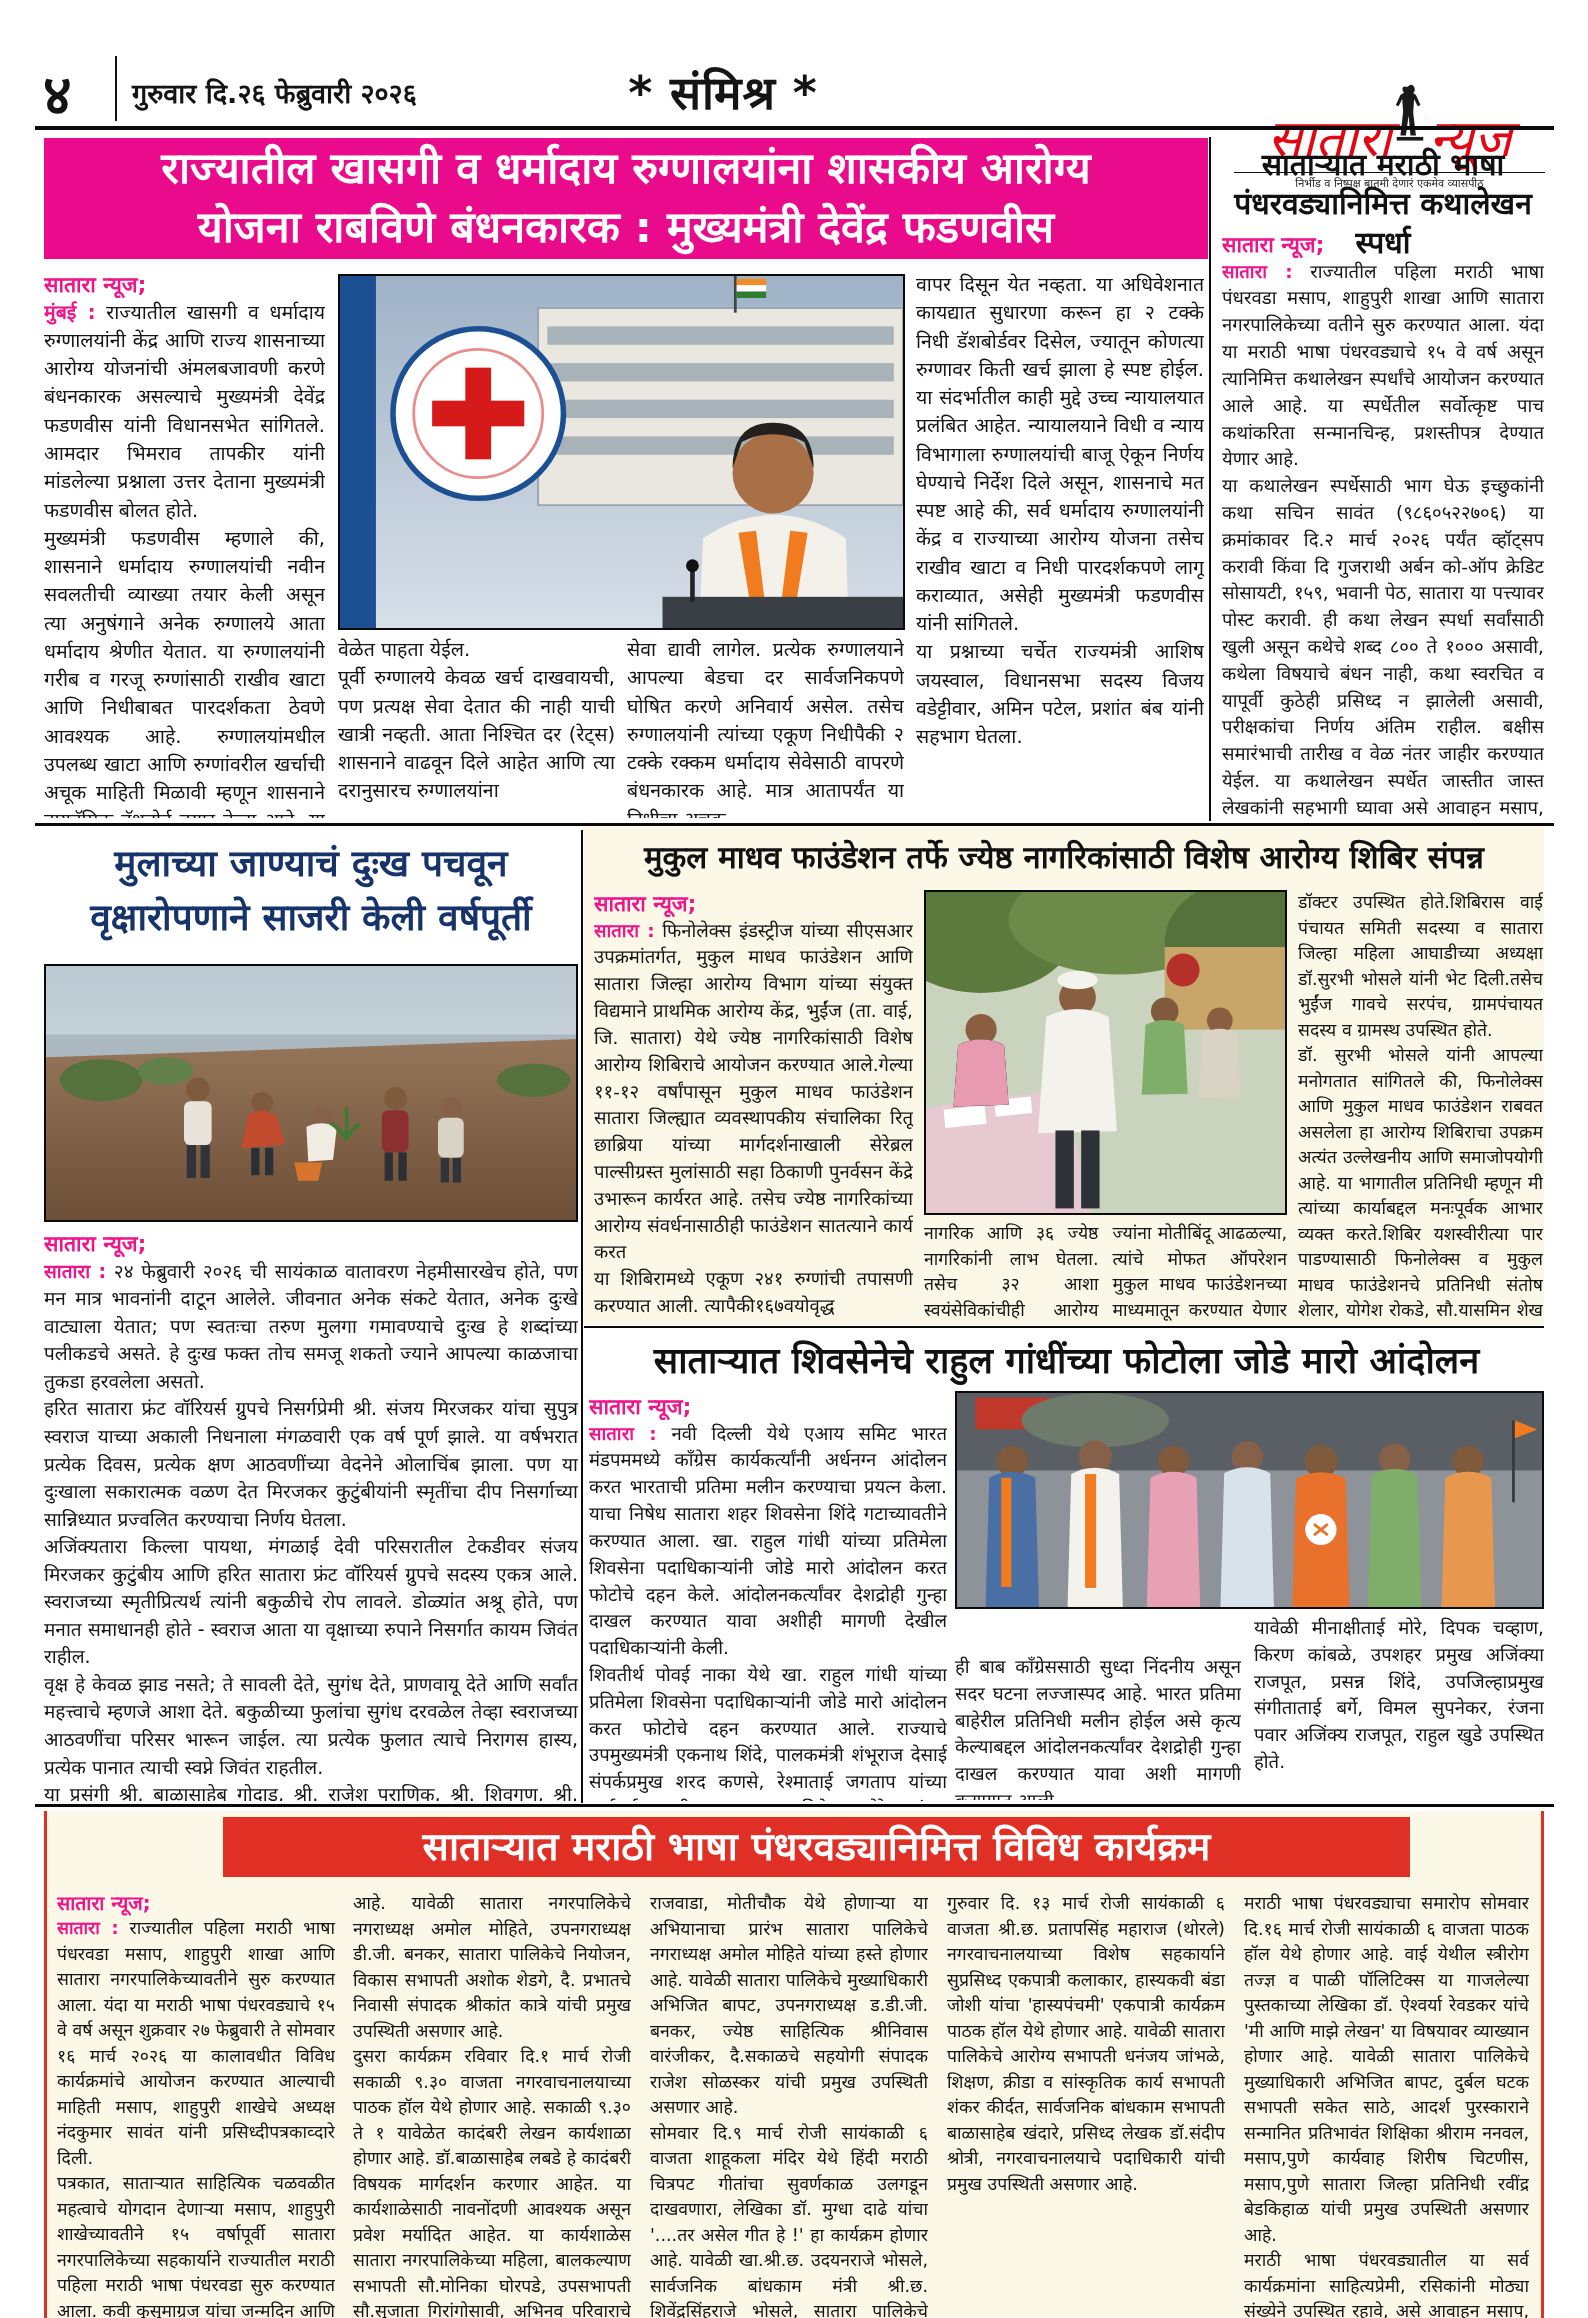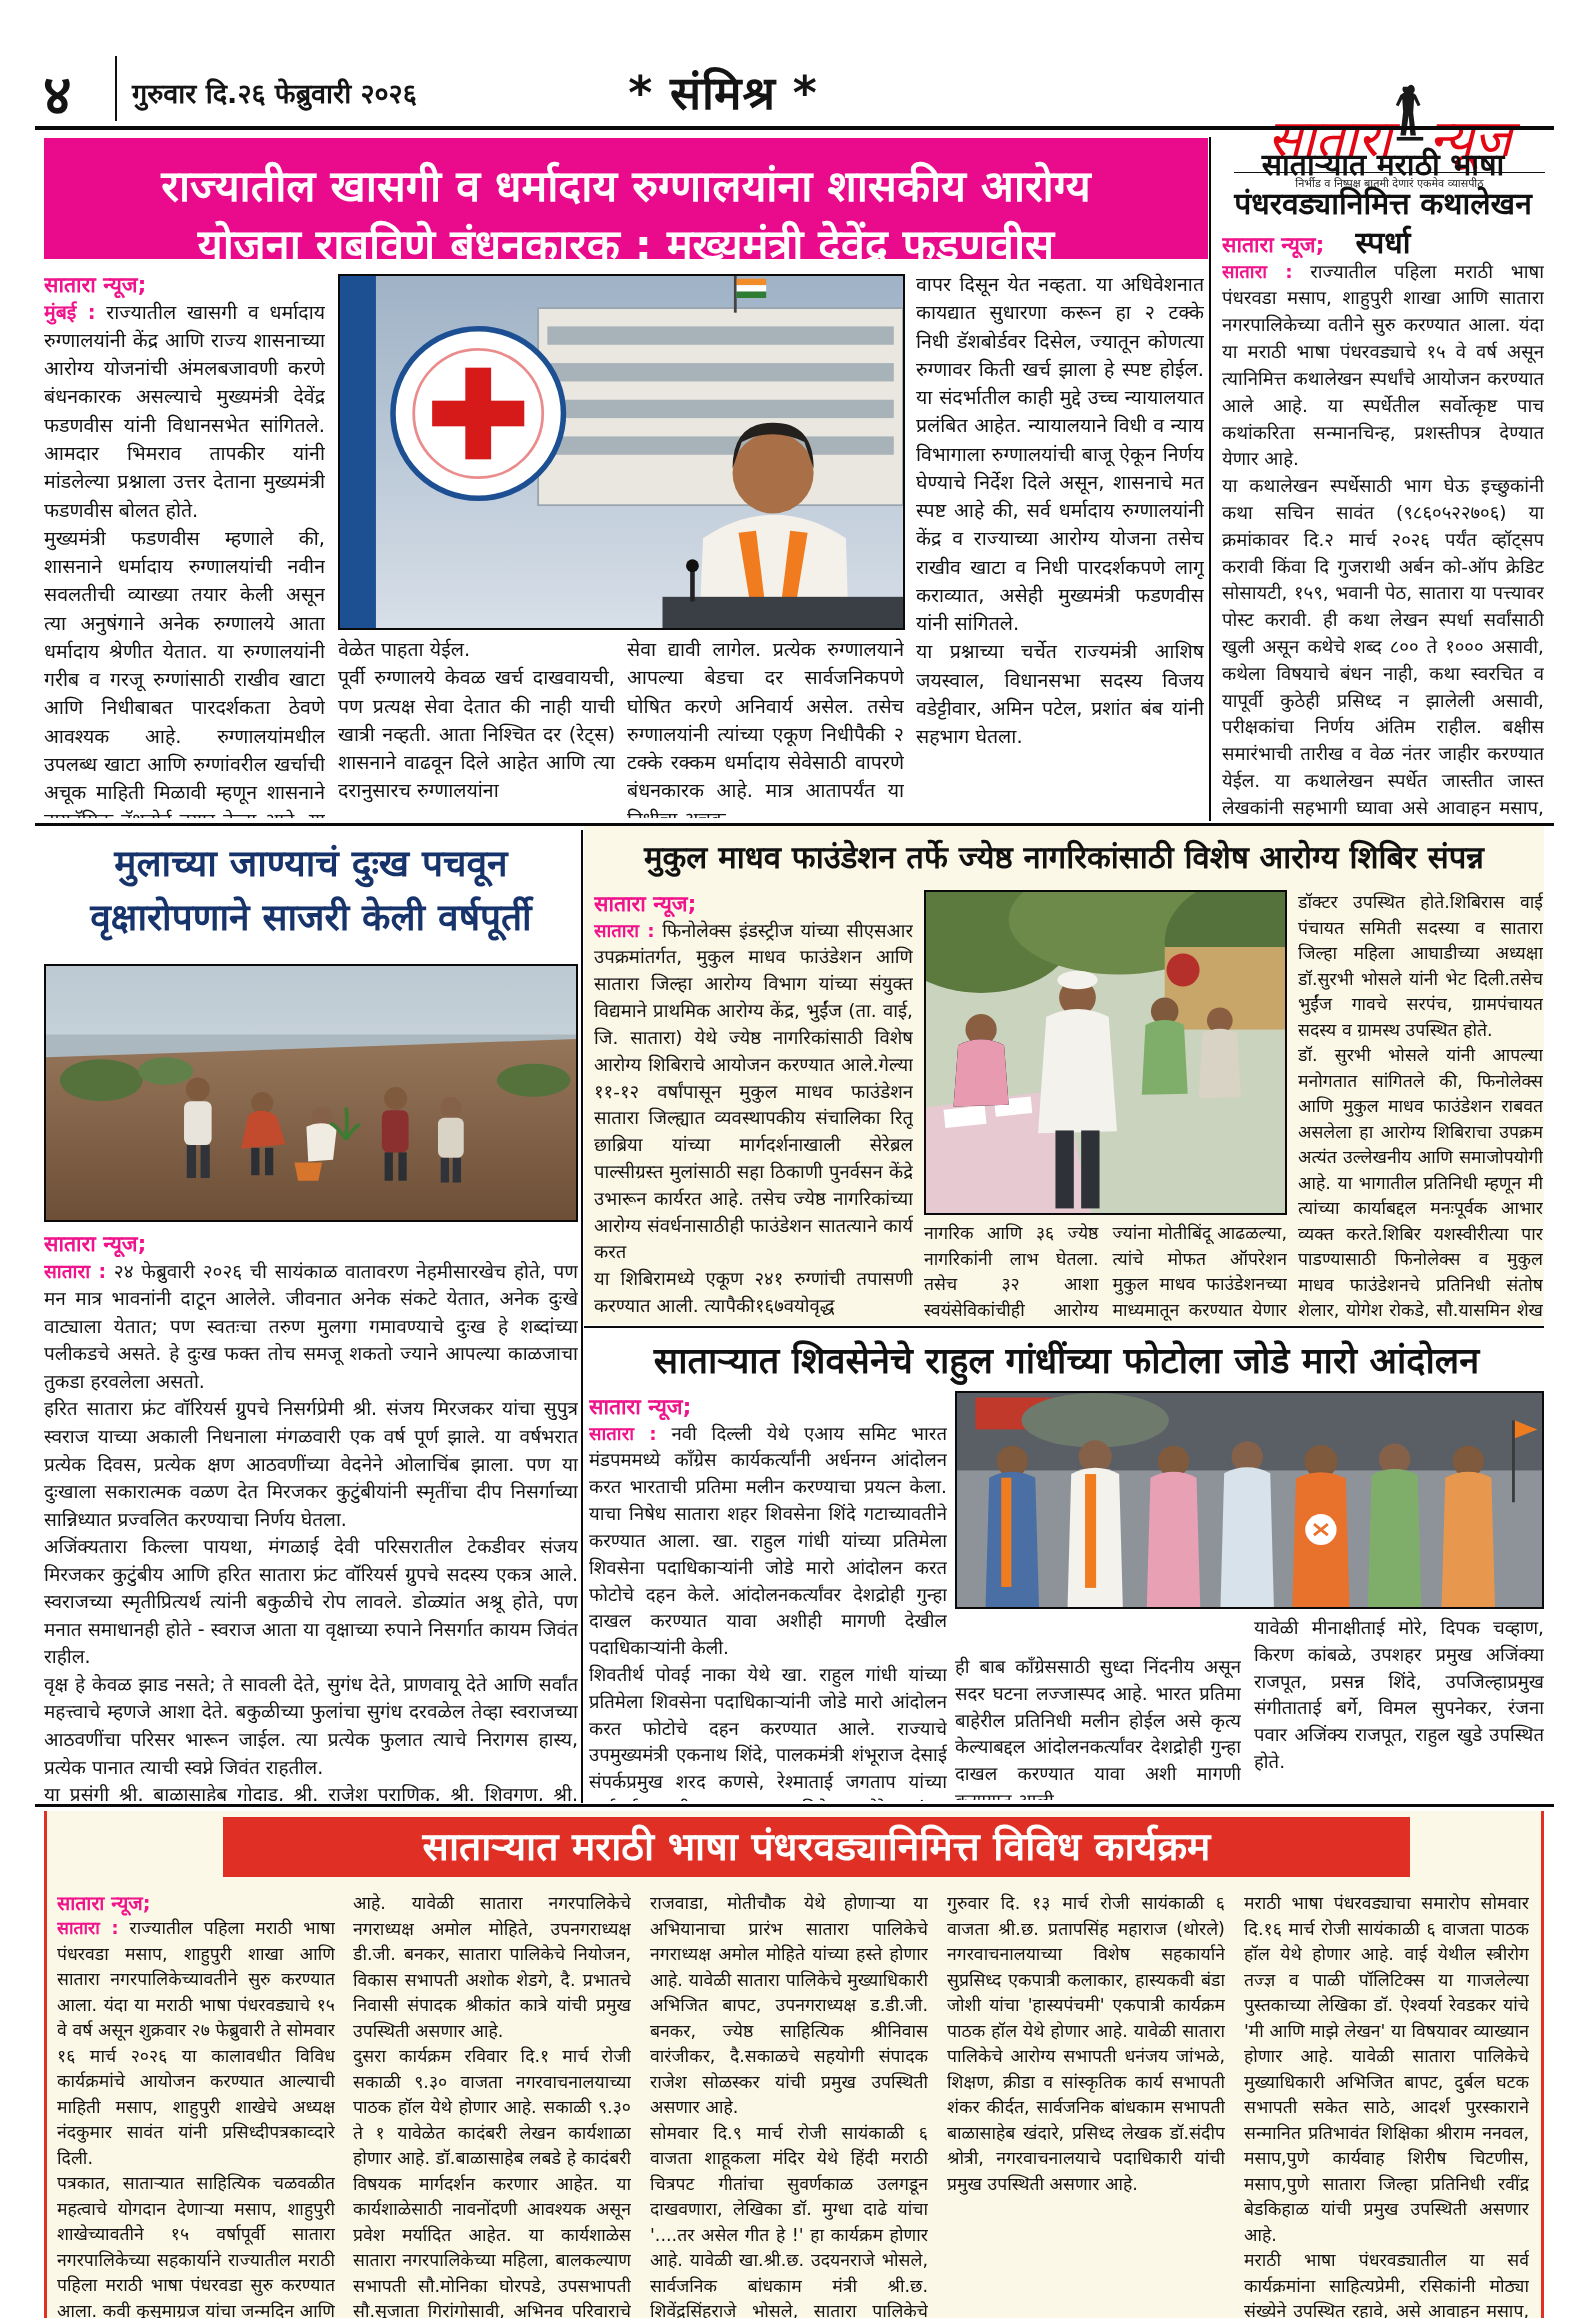--- a/index.html
+++ b/index.html
@@ -45,21 +45,21 @@
   <div>
     <span class="t">सातारा</span><span class="statue"><svg viewBox="0 0 70 130">
           <path d="M30 8 q8 -8 14 0 q4 8 -2 14 l6 4 10 22 -6 3 -8 -16 -2 30 6 50 -12 0 -4 -44 -6 44 -12 0 6 -52 -2 -28 -8 16 -6 -3 10 -22 8 -5 q-6 -6 -2 -13z" fill="#1a1a1a"></path>
           <rect x="6" y="118" width="58" height="8" fill="#1a1a1a"></rect>
         </svg></span><span class="t">न्यूज</span>
   </div>
   <div class="tag">निर्भीड व निष्पक्ष बातमी देणारं एकमेव व्यासपीठ</div>
 </div>
 <div class="abs head-rule"></div>
 
-<div class="abs banner" style="left:44px;top:138px;width:1164px;height:121px;font-size:43px;line-height:1.38;padding-top:19px;box-sizing:border-box;">राज्यातील खासगी व धर्मादाय रुग्णालयांना शासकीय आरोग्य
+<div class="abs banner" style="left:44px;top:138px;width:1164px;height:121px;font-size:43px;line-height:1.38;padding-top:1px;box-sizing:border-box;">राज्यातील खासगी व धर्मादाय रुग्णालयांना शासकीय आरोग्य
 योजना राबविणे बंधनकारक : मुख्यमंत्री देवेंद्र फडणवीस</div>
 
 <div class="abs col" style="left:44px;top:271px;width:281px;height:547px;">
   <div class="byline">सातारा न्यूज;</div>
   <div class="bodytxt"><span class="dateline">मुंबई :</span> <span>राज्यातील खासगी व धर्मादाय रुग्णालयांनी केंद्र आणि राज्य शासनाच्या आरोग्य योजनांची अंमलबजावणी करणे बंधनकारक असल्याचे मुख्यमंत्री देवेंद्र फडणवीस यांनी विधानसभेत सांगितले. आमदार भिमराव तापकीर यांनी मांडलेल्या प्रश्नाला उत्तर देताना मुख्यमंत्री फडणवीस बोलत होते.
 मुख्यमंत्री फडणवीस म्हणाले की, शासनाने धर्मादाय रुग्णालयांची नवीन सवलतीची व्याख्या तयार केली असून त्या अनुषंगाने अनेक रुग्णालये आता धर्मादाय श्रेणीत येतात. या रुग्णालयांनी गरीब व गरजू रुग्णांसाठी राखीव खाटा आणि निधीबाबत पारदर्शकता ठेवणे आवश्यक आहे. रुग्णालयांमधील उपलब्ध खाटा आणि रुग्णांवरील खर्चाची अचूक माहिती मिळावी म्हणून शासनाने डायनॅमिक डॅशबोर्ड तयार केला आहे. या माध्यमातून प्रत्येक रुग्णालयातील खाटांची माहिती, त्यावरील खर्च, आणि धर्मादाय निधीचा उपयोग आदी माहिती कोणत्याही</span></div>
 </div>
 
 <div class="abs photo" style="left:338px;top:274px;width:567px;height:356px;">
   <svg viewBox="0 0 1222 768" preserveAspectRatio="none">

